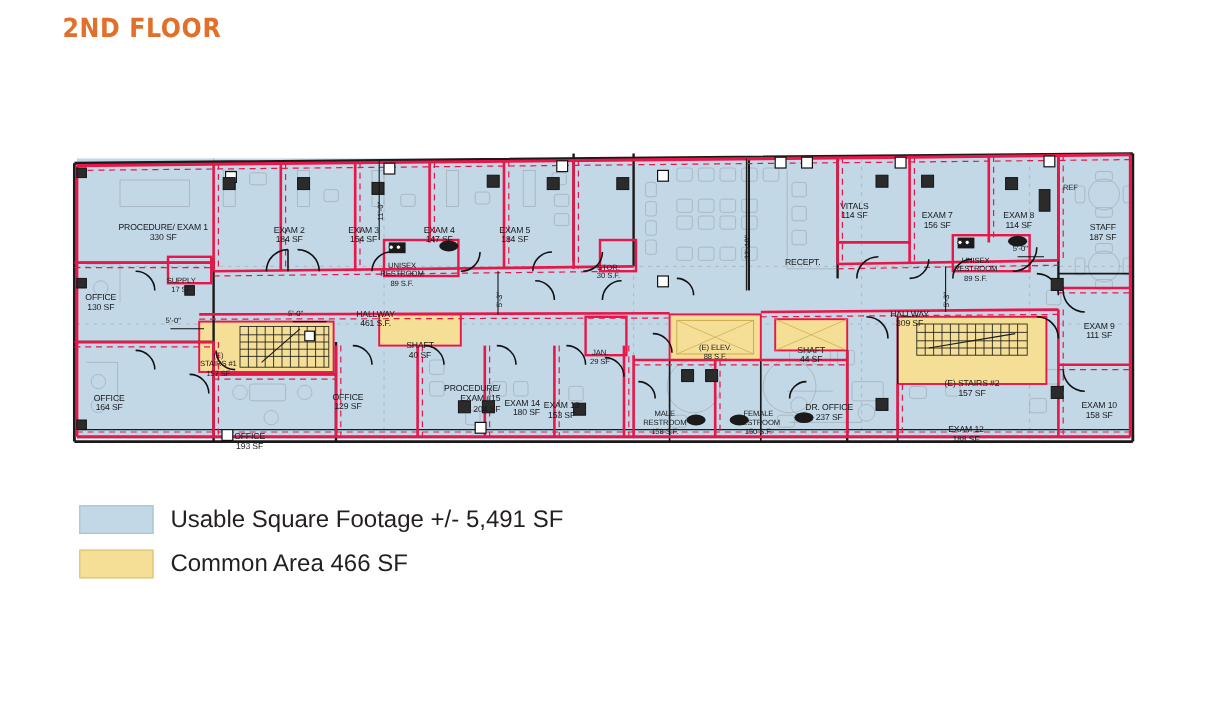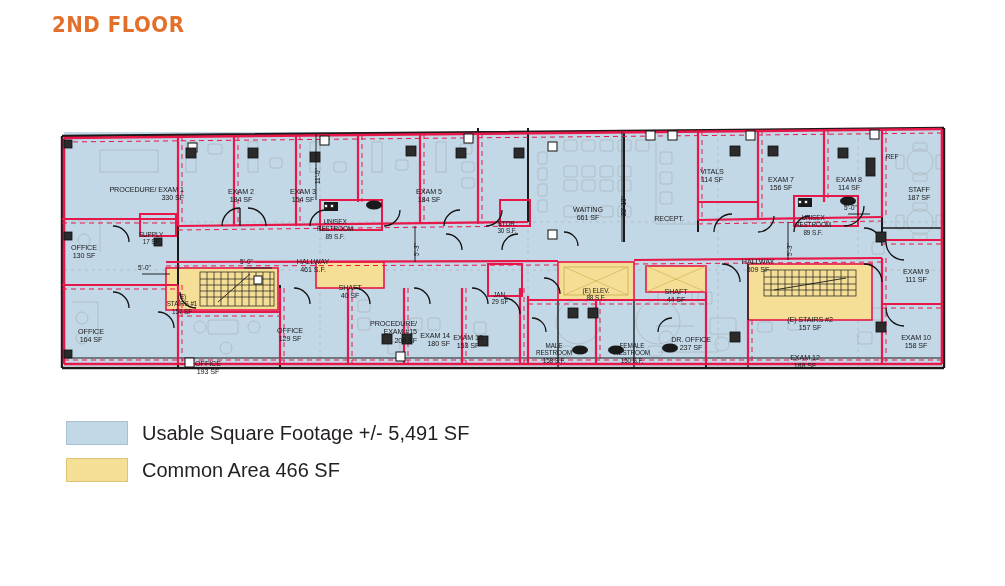--- a/index.html
+++ b/index.html
@@ -445,53 +445,53 @@
       <line x1="258" y1="12" x2="258" y2="78"></line>
       <line x1="564" y1="10" x2="564" y2="120"></line>
       <line x1="357" y1="104" x2="357" y2="140"></line>
       <line x1="730" y1="100" x2="730" y2="138"></line>
       <line x1="84" y1="152" x2="112" y2="152"></line>
       <line x1="186" y1="146" x2="214" y2="146"></line>
       <line x1="790" y1="92" x2="812" y2="92"></line>
     </g>
   </svg>
 
-  <div class="lbl" style="left:30px;top:47px;width:96px;text-align:right;">
+  <div class="lbl" style="left:30px;top:47px;width:96px;">
     <b>PROCEDURE/ EXAM 1</b><b>330 SF</b>
   </div>
   <div class="lbl" style="left:-2px;top:105px;width:56px;">
     <b>OFFICE</b><b>130 SF</b>
   </div>
   <div class="lbl" style="left:5px;top:189px;width:56px;">
     <b>OFFICE</b><b>164 SF</b>
   </div>
   <div class="lbl" style="left:122px;top:221px;width:56px;">
     <b>OFFICE</b><b>193 SF</b>
   </div>
   <div class="lbl lblsm" style="left:70px;top:94px;width:46px;">
     <b>SUPPLY</b><b>17 SF</b>
   </div>
   <div class="lbl" style="left:155px;top:49px;width:56px;">
     <b>EXAM 2</b><b>184 SF</b>
   </div>
   <div class="lbl" style="left:217px;top:49px;width:56px;">
     <b>EXAM 3</b><b>154 SF</b>
+  </div>
+  <div class="lbl" style="left:280px;top:49px;width:56px;">
+    <b>EXAM 4</b><b>147 SF</b>
   </div>
   <div class="lbl" style="left:343px;top:49px;width:56px;">
     <b>EXAM 5</b><b>184 SF</b>
   </div>
   <div class="lbl lblsm" style="left:249px;top:81px;width:56px;">
     <b style="white-space:pre-line;">UNISEX
 RESTROOM</b><b>89 S.F.</b>
   </div>
   <div class="lbl lblsm" style="left:426px;top:83px;width:46px;">
     <b>STOR.</b><b>30 S.F.</b>
-  </div>
-  <div class="lbl" style="left:502px;top:67px;width:56px;">
-    <b>WAITING</b><b>661 SF</b>
   </div>
   <div class="lbl" style="left:583px;top:76px;width:56px;">
     <b>RECEPT.</b><b></b>
   </div>
   <div class="lbl" style="left:626px;top:29px;width:56px;">
     <b>VITALS</b><b>114 SF</b>
   </div>
   <div class="lbl" style="left:695px;top:37px;width:56px;">
     <b>EXAM 7</b><b>156 SF</b>
   </div>

